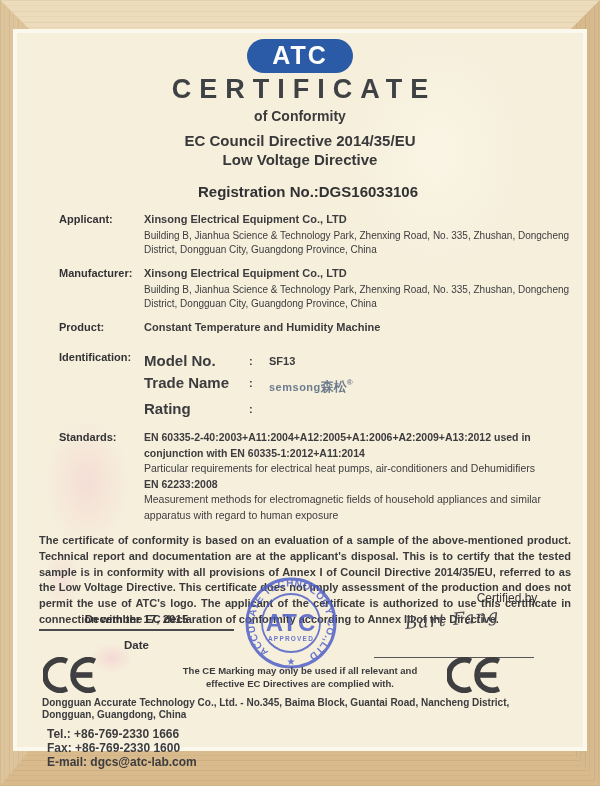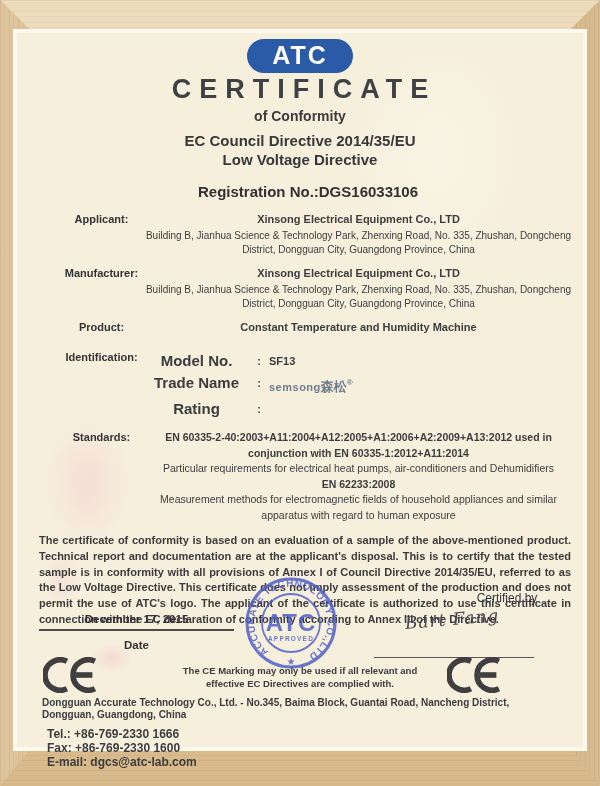--- a/index.html
+++ b/index.html
@@ -52,21 +52,21 @@
   .cert-title{
     margin-top:1px;font-size:27px;font-weight:bold;letter-spacing:8px;
     color:#3f4245;text-indent:8px;
   }
   .of-conf{margin-top:3px;font-size:14px;font-weight:bold;color:#3b3b3d;}
   .dir1{margin-top:8px;font-size:15px;font-weight:bold;color:#38383a;}
   .dir2{margin-top:2px;font-size:15px;font-weight:bold;color:#38383a;}
   .reg{margin-top:15px;font-size:15px;font-weight:bold;color:#313134;padding-left:16px;}
   
   .rows{margin-top:12px;}
-  .row{display:flex;padding:0 10px 0 42px;margin-bottom:10px;text-align:center;}
+  .row{display:flex;padding:0 10px 0 42px;margin-bottom:10px;}
   .row .lbl{flex:none;width:85px;font-weight:bold;font-size:11px;color:#333336;padding-top:1px;}
   .row .val{flex:1;font-size:10px;line-height:13.5px;color:#3c3c3f;}
   .val .name{font-weight:bold;font-size:11px;line-height:14px;margin-bottom:3px;}
   .row.product{margin-bottom:16px;}
   .row.product .val .name{margin-bottom:0;}
   .id-row{display:flex;line-height:22px;}
   .id-row .k{flex:none;width:105px;font-weight:bold;font-size:15px;}
   .id-row .c{flex:none;width:20px;font-weight:bold;font-size:11px;}
   .id-row .v{font-weight:bold;font-size:11px;}
   .brand{color:#6d7c8c;font-weight:bold;font-size:15px;letter-spacing:.5px;}

